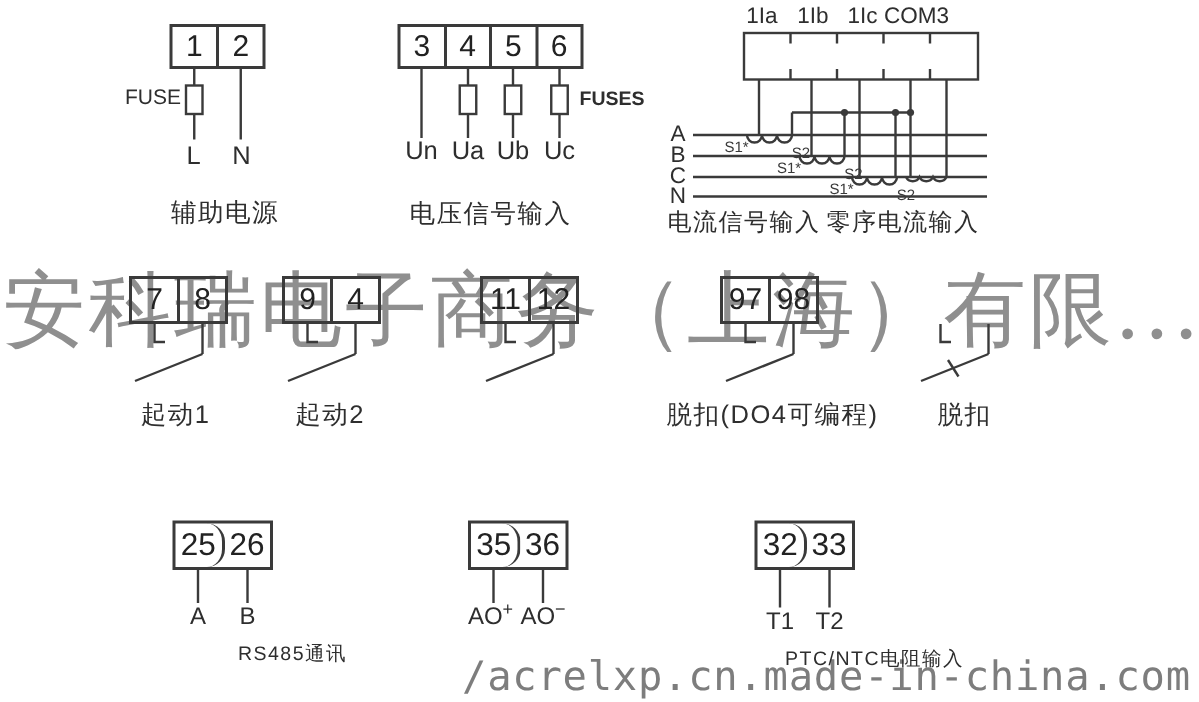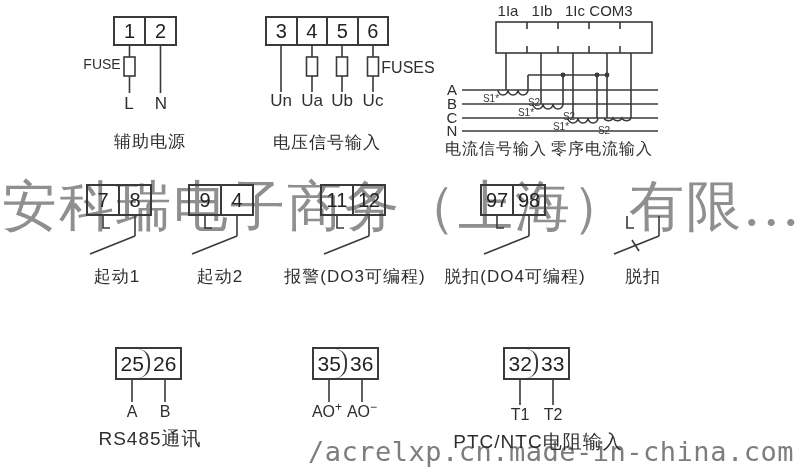--- a/index.html
+++ b/index.html
@@ -10,22 +10,22 @@
   
   .tbox{position:absolute;display:flex;border:2px solid #3a3a3a;background:transparent;z-index:3;}
   .tcell{display:flex;align-items:center;justify-content:center;font-size:20px;color:#222;
          border-right:2px solid #3a3a3a;width:30px;height:28px;}
   .tbox .tcell:last-child{border-right:none;}
   .t .tcell{width:29px;height:26px;}
   .v .tcell{width:28.5px;height:26px;}
   .b .tcell{width:30.5px;height:29px;font-size:21px;border-radius:12px;}
   
   .lbl{position:absolute;transform:translateX(-50%);white-space:nowrap;color:#2e2e2e;z-index:4;line-height:1.1;}
-  .f15{font-size:15px;} .f16{font-size:16px;} .f17{font-size:17px;} .f19{font-size:19px;}
-  .f14{font-size:14px;} .f12{font-size:16px;} .f10{font-size:10px;color:#3a3a3a;}
+  .f15{font-size:15px;} .f16{font-size:16px;} .f17{font-size:17px;} .f19{font-size:13px;margin-left:45px;}
+  .f14{font-size:14px;} .f12{font-size:13px;font-weight:bold;} .f10{font-size:10px;color:#3a3a3a;}
   .cap{letter-spacing:1px;text-align:center;}
   sup.sgn{font-size:12px;vertical-align:super;line-height:0;}
   
   svg.overlay{position:absolute;left:0;top:0;z-index:2;}
   svg.contact{position:absolute;z-index:2;}
   
   .wm-company{
     position:absolute;left:2px;top:178px;z-index:1;white-space:nowrap;
     font-family:"DejaVu Serif","Liberation Serif",serif;
     font-size:55px;line-height:1.05;color:#8f8f8f;letter-spacing:2px;
@@ -224,21 +224,20 @@
   <div class="lbl f10" style="left:534px;top:97px">S2</div>
   <div class="lbl f10" style="left:526px;top:107px">S1*</div>
   <div class="lbl f10" style="left:569px;top:111px">S2</div>
   <div class="lbl f10" style="left:561px;top:121px">S1*</div>
   <div class="lbl f10" style="left:604px;top:125px">S2</div>
   <div class="lbl f16 cap" style="left:496px;top:140px">电流信号输入</div>
   <div class="lbl f16 cap" style="left:602px;top:140px">零序电流输入</div>
 
   <div class="lbl f17 cap" style="left:117px;top:268px">起动1</div>
   <div class="lbl f17 cap" style="left:220px;top:268px">起动2</div>
-  <div class="lbl f17 cap" style="left:355px;top:268px">报警(DO3可编程)</div>
   <div class="lbl f17 cap" style="left:515px;top:268px">脱扣(DO4可编程)</div>
   <div class="lbl f17 cap" style="left:643px;top:268px">脱扣</div>
 
   <div class="lbl f16" style="left:132px;top:403px">A</div>
   <div class="lbl f16" style="left:165px;top:403px">B</div>
   <div class="lbl f19 cap" style="left:150px;top:429px">RS485通讯</div>
 
   <div class="lbl f16" style="left:327px;top:403px">
     <span>AO</span><sup class="sgn">+</sup>
   </div>

